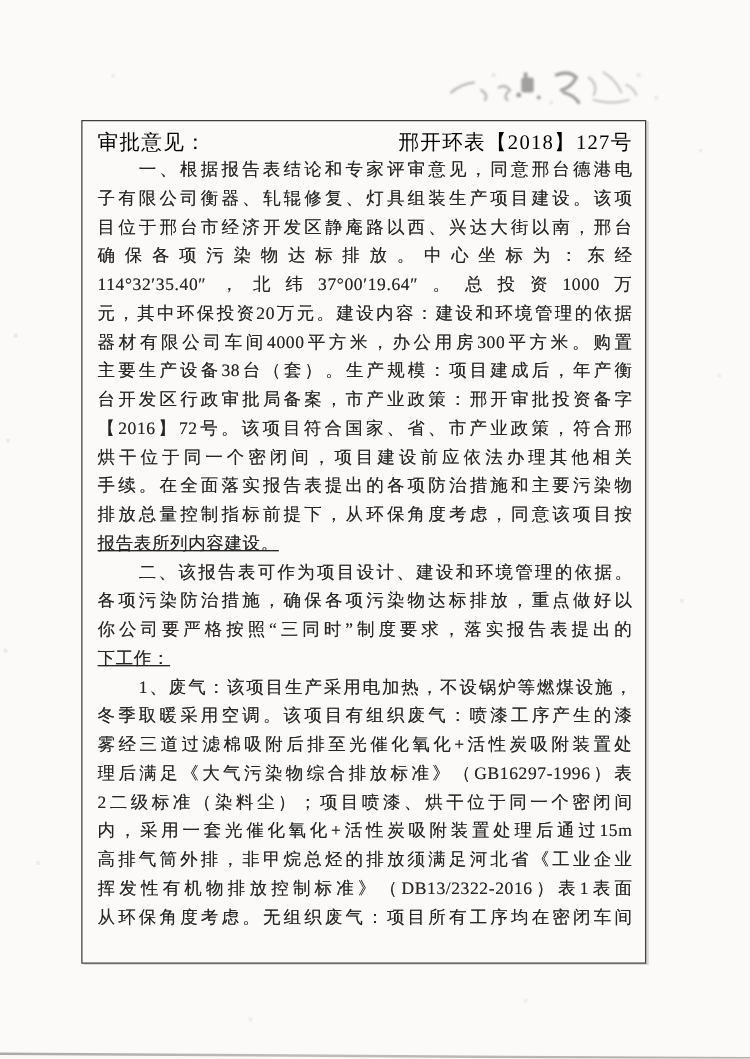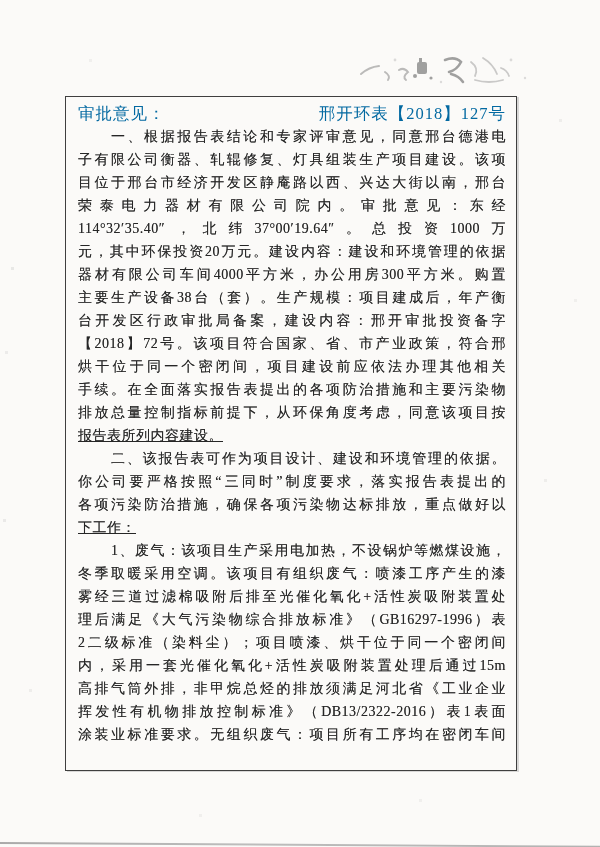--- a/index.html
+++ b/index.html
@@ -35,21 +35,21 @@
     padding: 5px 10px 0 12px;
     background: #fbfaf8;
   }
 
   .header-row {
     display: flex;
     justify-content: space-between;
     align-items: baseline;
     height: 23px; line-height: 23px;
     font-size: 16.5px;
-    color: #0369a1;
+    color: #000000;
     letter-spacing: 1px;
     white-space: nowrap;
   }
 
   .body-text { color: #262626; }
   .line {
     height: 23px;
     line-height: 23px;
     font-size: 14px;
     letter-spacing: 0.5px;
@@ -130,43 +130,43 @@
 
   <div class="approval-box">
     <div class="header-row">
       <span>审批意见：</span>
       <span>邢开环表【2018】127号</span>
     </div>
     <div class="body-text">
         <div class="line indent">一、根据报告表结论和专家评审意见，同意邢台德港电</div>
         <div class="line">子有限公司衡器、轧辊修复、灯具组装生产项目建设。该项</div>
         <div class="line">目位于邢台市经济开发区静庵路以西、兴达大街以南，邢台</div>
-        <div class="line">荣泰电力器材有限公司院内。审批意见：东经</div>
+        <div class="line">确保各项污染物达标排放。中心坐标为：东经</div>
         <div class="line">114°32′35.40″，北纬37°00′19.64″。总投资1000万</div>
         <div class="line">元，其中环保投资20万元。建设内容：建设和环境管理的依据</div>
         <div class="line">器材有限公司车间4000平方米，办公用房300平方米。购置</div>
         <div class="line">主要生产设备38台（套）。生产规模：项目建成后，年产衡</div>
-        <div class="line">台开发区行政审批局备案，建设内容：邢开审批投资备字</div>
-        <div class="line">【2018】72号。该项目符合国家、省、市产业政策，符合邢</div>
+        <div class="line">台开发区行政审批局备案，市产业政策：邢开审批投资备字</div>
+        <div class="line">【2016】72号。该项目符合国家、省、市产业政策，符合邢</div>
         <div class="line">烘干位于同一个密闭间，项目建设前应依法办理其他相关</div>
         <div class="line">手续。在全面落实报告表提出的各项防治措施和主要污染物</div>
         <div class="line">排放总量控制指标前提下，从环保角度考虑，同意该项目按</div>
         <div class="line endline">报告表所列内容建设。</div>
         <div class="line indent">二、该报告表可作为项目设计、建设和环境管理的依据。</div>
+        <div class="line">各项污染防治措施，确保各项污染物达标排放，重点做好以</div>
         <div class="line">你公司要严格按照“三同时”制度要求，落实报告表提出的</div>
-        <div class="line">各项污染防治措施，确保各项污染物达标排放，重点做好以</div>
         <div class="line endline">下工作：</div>
         <div class="line indent">1、废气：该项目生产采用电加热，不设锅炉等燃煤设施，</div>
         <div class="line">冬季取暖采用空调。该项目有组织废气：喷漆工序产生的漆</div>
         <div class="line">雾经三道过滤棉吸附后排至光催化氧化+活性炭吸附装置处</div>
         <div class="line">理后满足《大气污染物综合排放标准》（GB16297-1996）表</div>
         <div class="line">2二级标准（染料尘）；项目喷漆、烘干位于同一个密闭间</div>
         <div class="line">内，采用一套光催化氧化+活性炭吸附装置处理后通过15m</div>
         <div class="line">高排气筒外排，非甲烷总烃的排放须满足河北省《工业企业</div>
         <div class="line">挥发性有机物排放控制标准》（DB13/2322-2016）表1表面</div>
-        <div class="line">涂装业标准要求。无组织废气：项目所有工序均在密闭车间</div>
+        <div class="line">从环保角度考虑。无组织废气：项目所有工序均在密闭车间</div>
       </div>
   </div>
 
   <div class="speckles"></div>
   <div class="scan-shadow"></div>
 
 </div>
 
 </body></html>

